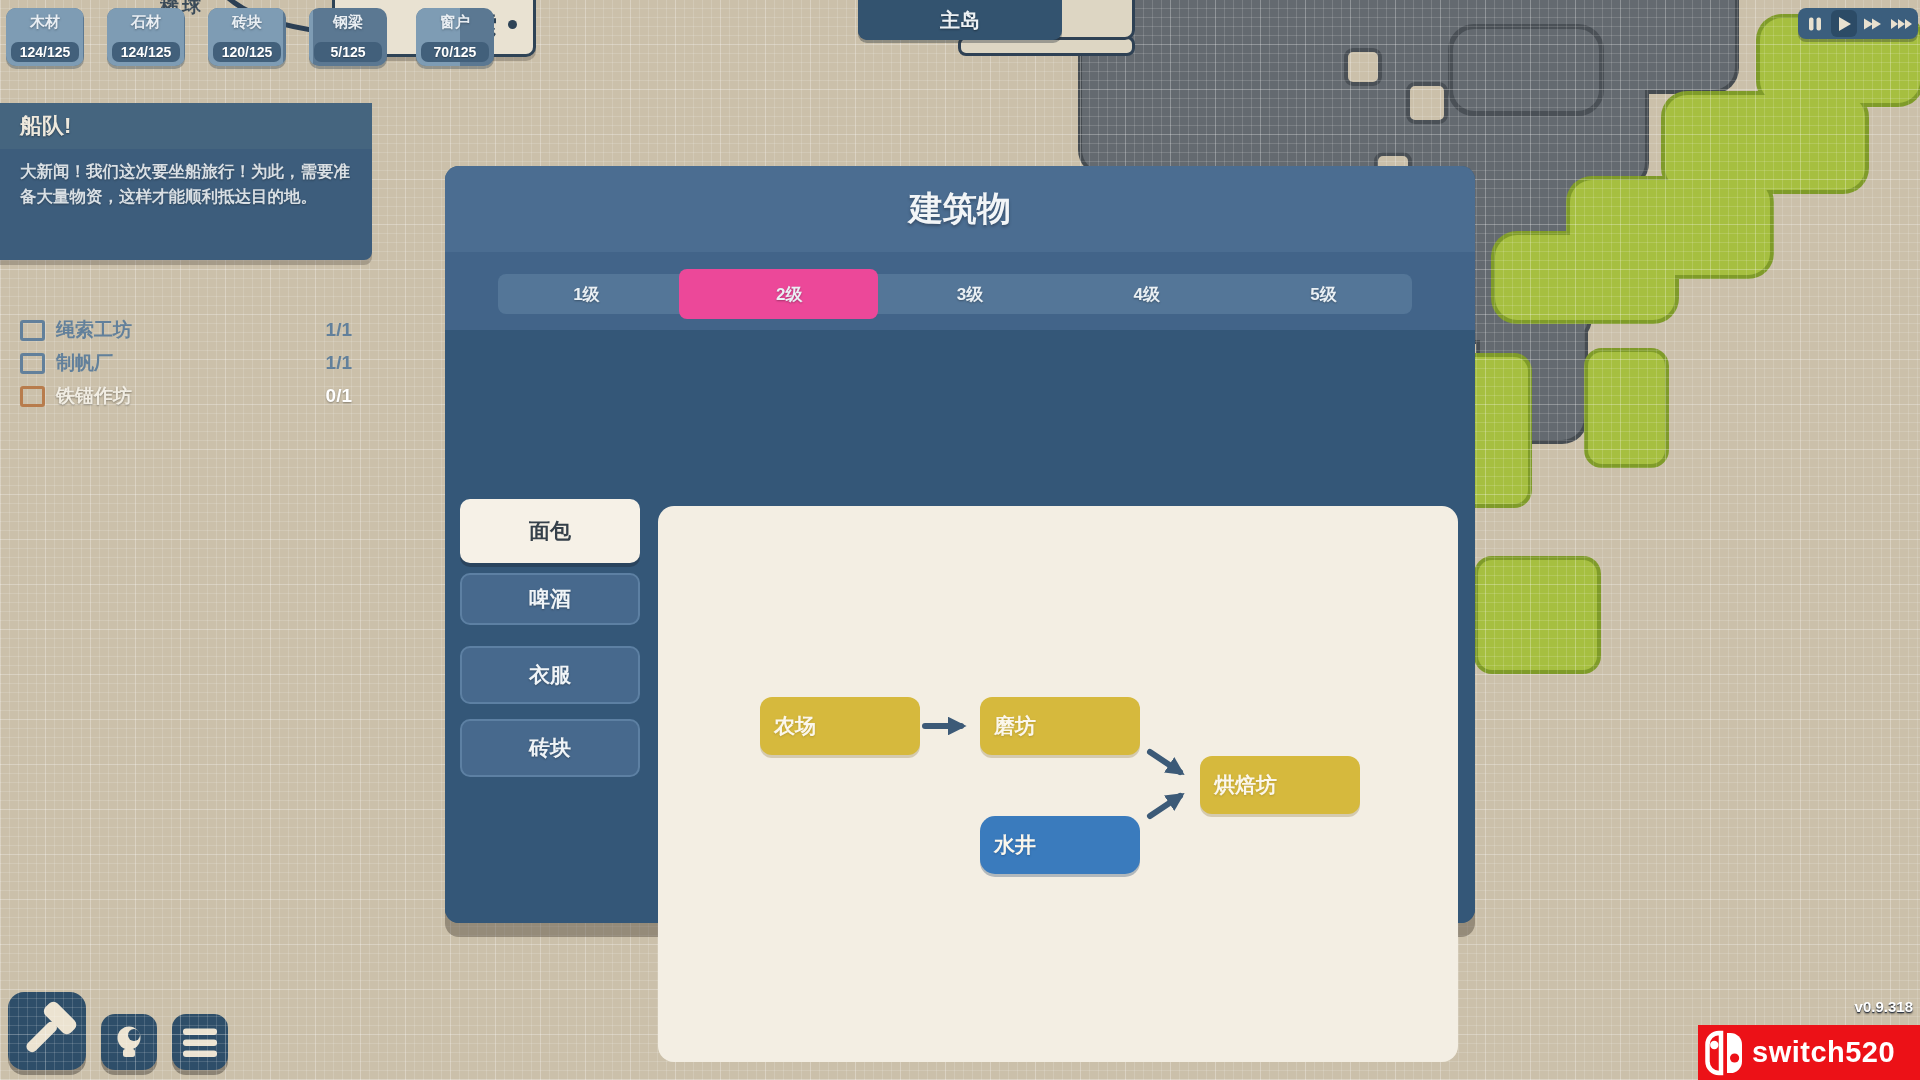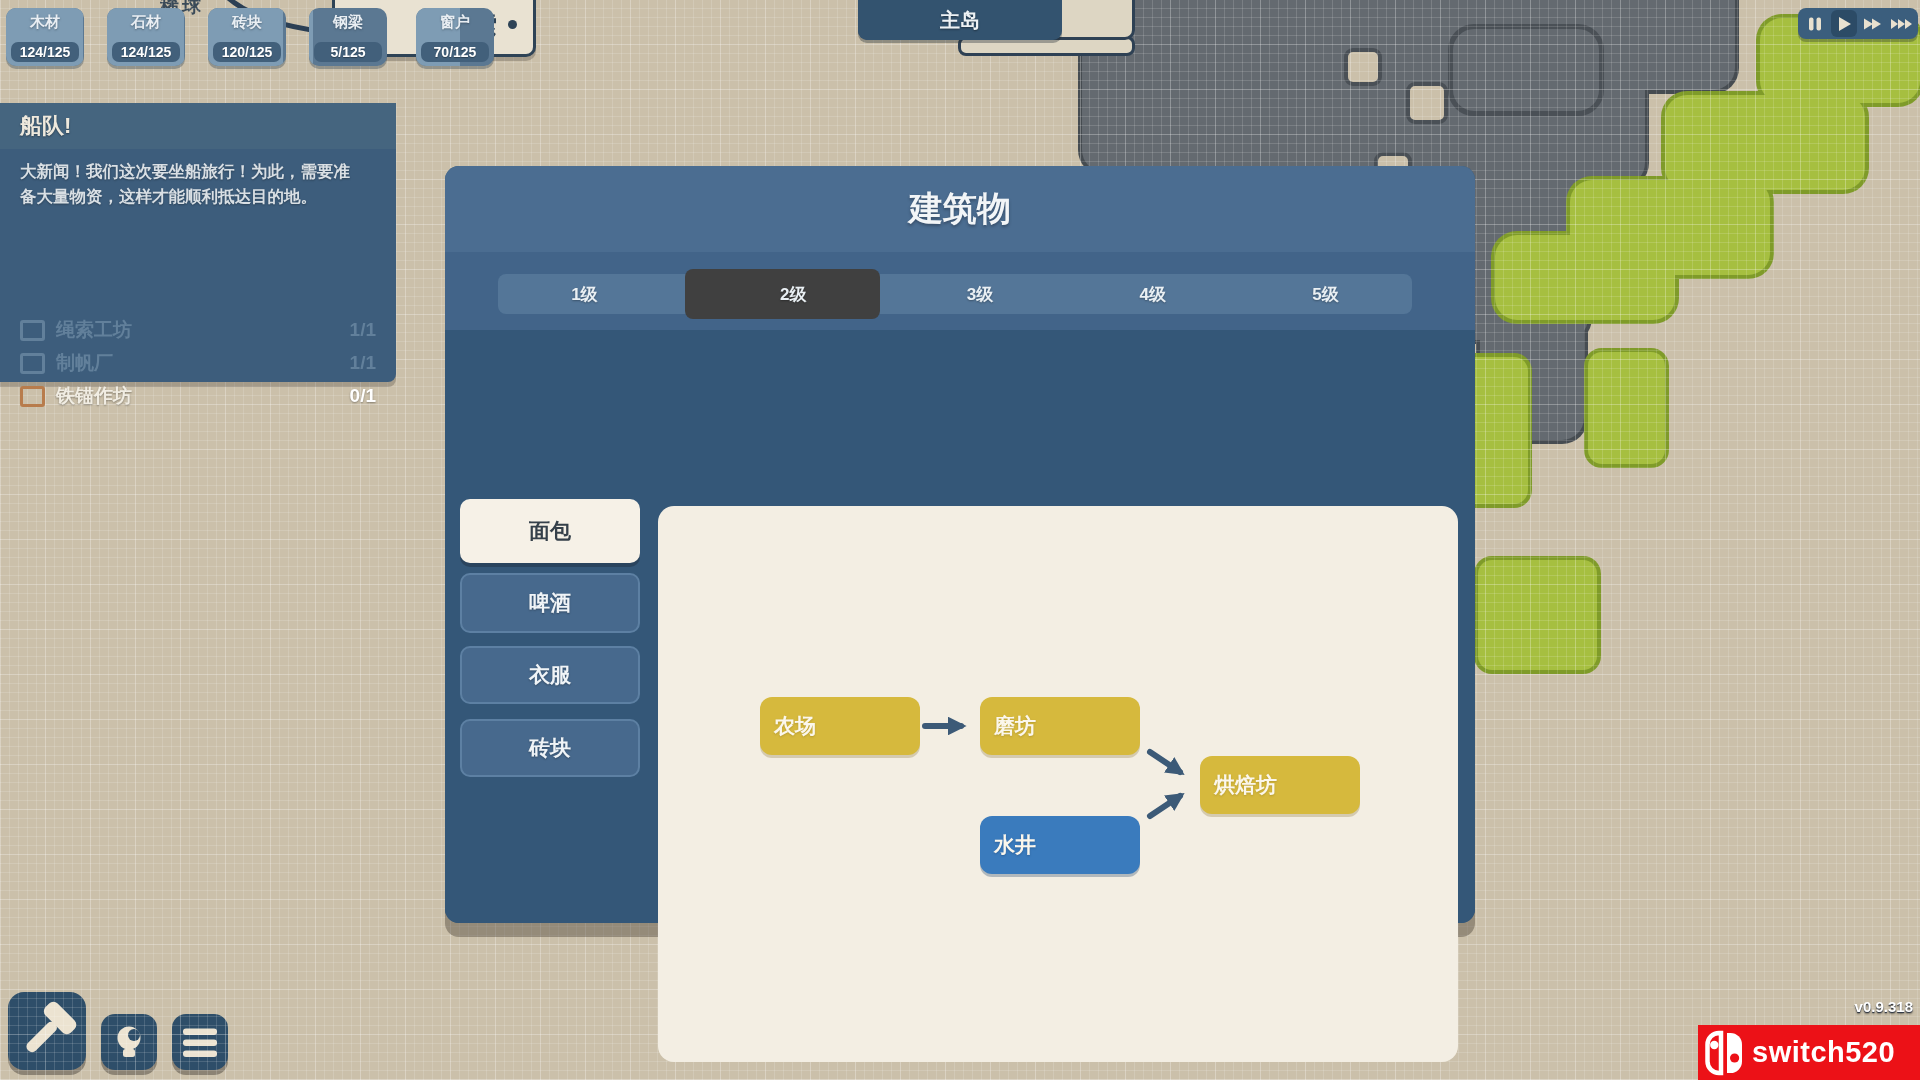--- a/index.html
+++ b/index.html
@@ -53,22 +53,22 @@
     text-shadow:0 1px 2px rgba(0,0,0,.4);cursor:pointer;}
 
   
   #time-controls{position:absolute;left:1798px;top:8px;width:116px;height:31px;background:#3b5e7d;
     border-radius:8px;z-index:5;display:flex;align-items:center;justify-content:space-around;
     box-shadow:0 3px 0 rgba(30,40,50,.3);padding:0 2px;}
   .tc-btn{width:26px;height:27px;display:flex;align-items:center;justify-content:center;border-radius:6px;cursor:pointer;}
   .tc-btn.selected{background:#2c4b66;}
 
   
-  #quest{position:absolute;left:0;top:103px;width:372px;height:279px;background:#3d5d7c;z-index:6;
-    border-radius:0 0 8px 0;box-shadow:0 5px 0 rgba(50,45,40,.25);padding-left:24px;}
+  #quest{position:absolute;left:0;top:103px;width:372px;height:157px;background:#3d5d7c;z-index:6;
+    border-radius:0 0 8px 0;box-shadow:0 5px 0 rgba(50,45,40,.25);}
   #quest .q-header{position:absolute;left:0;top:0;right:0;height:46px;background:#45657f;
     display:flex;align-items:center;padding-left:20px;}
   #quest .q-title{font-size:22px;font-weight:bold;color:#eee9dd;text-shadow:0 1px 2px rgba(0,0,0,.4);}
   #quest .q-desc{position:absolute;left:20px;top:56px;width:336px;font-size:16.5px;line-height:1.5;
     color:#d9dfe4;font-weight:bold;text-shadow:0 1px 2px rgba(0,0,0,.3);}
   .q-row{position:absolute;left:20px;right:20px;height:30px;display:flex;align-items:center;}
   .q-ico{width:19px;height:15px;border:3px solid #b87c4c;border-radius:3px;margin-right:11px;flex:0 0 auto;}
   .q-label{font-size:19px;font-weight:bold;color:#f1ede3;text-shadow:0 1px 2px rgba(0,0,0,.35);}
   .q-val{margin-left:auto;font-size:19px;font-weight:bold;color:#fff;text-shadow:0 1px 2px rgba(0,0,0,.35);}
   .q-row.done .q-ico{border-color:#62809b;}
@@ -78,21 +78,21 @@
   #modal{position:absolute;left:445px;top:166px;width:1030px;height:757px;z-index:7;
     border-radius:14px;background:#345778;box-shadow:0 14px 0 rgba(60,52,42,.38);}
   #modal .m-header{position:absolute;left:0;top:0;right:0;height:86px;background:#4b6d91;
     border-radius:14px 14px 0 0;display:flex;align-items:center;justify-content:center;}
   #modal .m-title{font-size:34px;font-weight:bold;color:#f2f5f7;text-shadow:0 2px 3px rgba(30,40,55,.45);}
   #modal .m-tabband{position:absolute;left:0;top:86px;right:0;height:78px;background:#426489;}
   #tab-strip{position:absolute;left:53px;top:108px;width:914px;height:40px;background:#547698;
     border-radius:8px;display:flex;}
   .lvl-tab{flex:1;display:flex;align-items:center;justify-content:center;font-size:17px;font-weight:bold;
     color:#eaf0f4;cursor:pointer;text-shadow:0 1px 2px rgba(0,0,0,.3);text-align:center;}
-  .lvl-tab.selected{background:#404040;margin:-5px 14px;border-radius:8px;padding-left:22px;}
+  .lvl-tab.selected{background:#ec4899;margin:-5px 4px;border-radius:8px;padding-left:22px;}
   #modal .m-body{position:absolute;left:0;top:164px;right:0;bottom:0;background:#345778;border-radius:0 0 14px 14px;}
 
   .cat-btn{position:absolute;left:15px;width:180px;border-radius:10px;background:#47698d;
     border:2px solid #5d80a3;color:#f0f4f7;font-size:21px;font-weight:bold;
     display:flex;align-items:center;justify-content:center;cursor:pointer;box-sizing:border-box;
     text-shadow:0 1px 2px rgba(0,0,0,.3);text-align:right;}
   .cat-btn.selected{background:#f6f1e7;border:none;color:#35404a;text-shadow:none;
     box-shadow:0 4px 0 rgba(25,35,45,.35);}
 
   #flow-panel{position:absolute;left:213px;top:176px;width:800px;height:556px;background:#f3eee3;
@@ -264,39 +264,39 @@
     <div id="tab-strip">
       <div class="lvl-tab">1级</div>
       <div class="lvl-tab selected">2级</div>
       <div class="lvl-tab">3级</div>
       <div class="lvl-tab">4级</div>
       <div class="lvl-tab">5级</div>
     </div>
     <div class="m-body">
 
       <div class="cat-btn selected" style="top:169px;height:64px;">面包</div>
-      <div class="cat-btn" style="top:243px;height:60px;">啤酒</div>
+      <div class="cat-btn" style="top:243px;height:52px;">啤酒</div>
       <div class="cat-btn" style="top:316px;height:58px;">衣服</div>
       <div class="cat-btn" style="top:389px;height:58px;">砖块</div>
 
       <div id="flow-panel">
         <svg class="overlay-svg" width="800" height="556">
           <defs>
             <marker id="ah" viewBox="0 0 10 10" refX="7" refY="5" markerWidth="3.1" markerHeight="3.1" orient="auto-start-reverse">
               <path d="M0,0 L10,5 L0,10 z" fill="#3c5a77"></path>
             </marker>
           </defs>
           <line x1="267" y1="220" x2="303" y2="220" stroke="#3c5a77" stroke-width="6" stroke-linecap="round" marker-end="url(#ah)"></line>
           <line x1="492" y1="246" x2="522" y2="266" stroke="#3c5a77" stroke-width="6" stroke-linecap="round" marker-end="url(#ah)"></line>
           <line x1="492" y1="310" x2="522" y2="290" stroke="#3c5a77" stroke-width="6" stroke-linecap="round" marker-end="url(#ah)"></line>
         </svg>
         <div class="node yellow" style="left:102px;top:191px;">农场</div>
         <div class="node yellow" style="left:542px;top:250px;">烘焙坊</div>
         <div class="node yellow" style="left:322px;top:191px;">磨坊</div>
-        <div class="node blue" style="left:322px;top:310px;">水井</div>
+        <div class="node blue" style="left:322px;top:310px;border-radius:15px;">水井</div>
       </div>
     </div>
   </div>
 
   <div id="btn-build" class="tool-btn">
     <svg width="78" height="78">
       <g fill="#ece3d1" transform="rotate(45 39 39)">
         <rect x="34" y="28" width="11" height="38" rx="5"></rect>
         <rect x="21" y="12" width="36" height="17" rx="6"></rect>
       </g>

